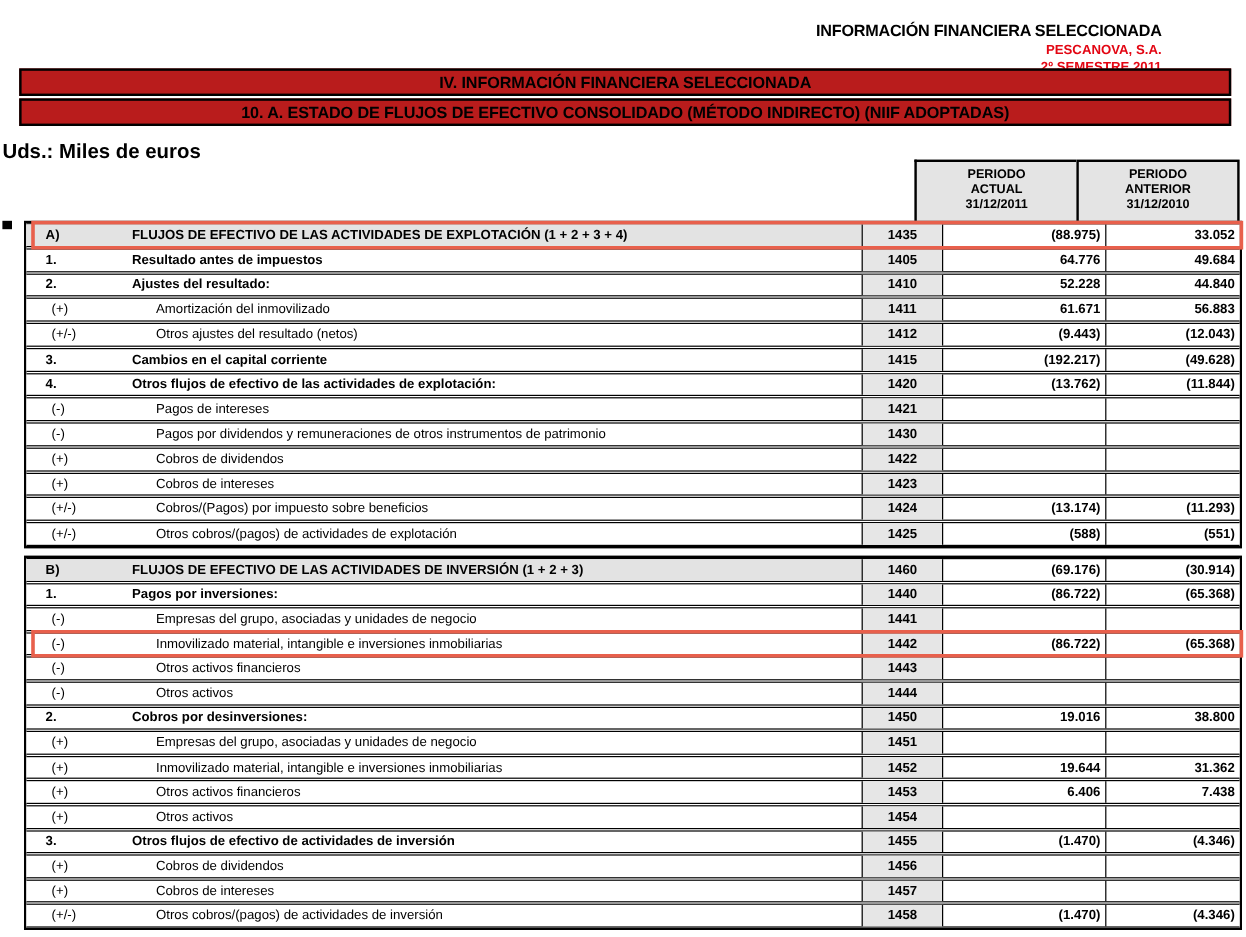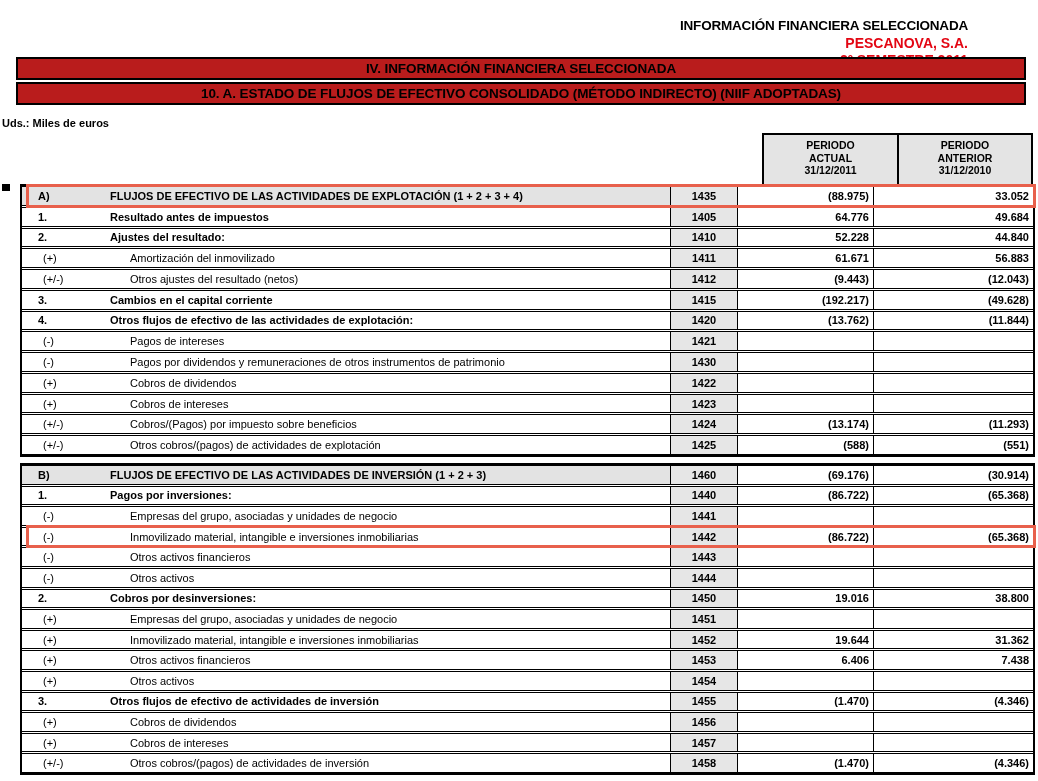--- a/index.html
+++ b/index.html
@@ -4,31 +4,31 @@
 <style>
   html,body{margin:0;padding:0;}
   body{
     width:1038px;height:781px;position:relative;background:#ffffff;
     font-family:"Liberation Sans","DejaVu Sans",sans-serif;color:#000;
     overflow:hidden;
   }
   
   .doc-header{position:absolute;top:19px;right:70px;text-align:right;line-height:1.1;}
   .doc-header .main-title{font-size:13.5px;font-weight:bold;letter-spacing:-0.2px;}
-  .doc-header .red-line{font-size:14px;font-weight:bold;color:#e30613;margin-top:2px;}
+  .doc-header .red-line{font-size:11px;font-weight:bold;color:#e30613;margin-top:2px;}
   
   .title-bar{
     position:absolute;left:16px;width:1006px;height:19px;
     background:#b91c1c;border:2px solid #000;
     display:flex;align-items:center;justify-content:center;
     font-size:13.5px;font-weight:bold;letter-spacing:-0.1px;
   }
   .bar1{top:57px;}
   .bar2{top:82px;}
-  .units{position:absolute;left:2px;top:117px;font-size:11px;font-weight:bold;}
+  .units{position:absolute;left:2px;top:117px;font-size:17px;font-weight:bold;}
   
   .period-headers{position:absolute;left:762px;top:133px;display:flex;}
   .period-box{
     box-sizing:border-box;height:60px;background:#e4e4e4;border:2px solid #000;
     text-align:center;font-size:10.5px;font-weight:bold;line-height:12.5px;
     padding-top:4px;
   }
   .period-box.current{width:135px;border-right:none;}
   .period-box.previous{width:136px;}
   
@@ -49,21 +49,21 @@
   .prefix{display:inline-block;box-sizing:border-box;width:88px;padding-left:16px;flex:none;}
   .row.section .prefix,.row.bold .prefix{font-weight:bold;}
   .row.sub .prefix{width:108px;padding-left:21px;font-weight:normal;}
   .row.section .cell-label,.row.bold .cell-label{font-weight:bold;}
   .row.section .cell-label{background:#e3e3e3;}
   .cell-code{
     width:68px;flex:none;border-left:1px solid #000;border-right:1px solid #000;
     background:#e6e6e6;font-weight:bold;justify-content:center;
   }
   .cell-val{width:135px;flex:none;justify-content:flex-end;padding-right:4px;font-weight:bold;text-align:center;}
-  .cell-val2{width:160px;border-left:1px solid #000;}
+  .cell-val2{width:112px;border-left:1px solid #000;}
   
   .row.highlight::after{
     content:"";position:absolute;left:4px;right:-3px;top:-3px;bottom:-3px;
     border:3px solid #e8604c;pointer-events:none;z-index:5;
   }
   .margin-marker{position:absolute;left:2px;top:184px;width:8px;height:7px;background:#000;}
 </style>
 </head>
 <body>
 

